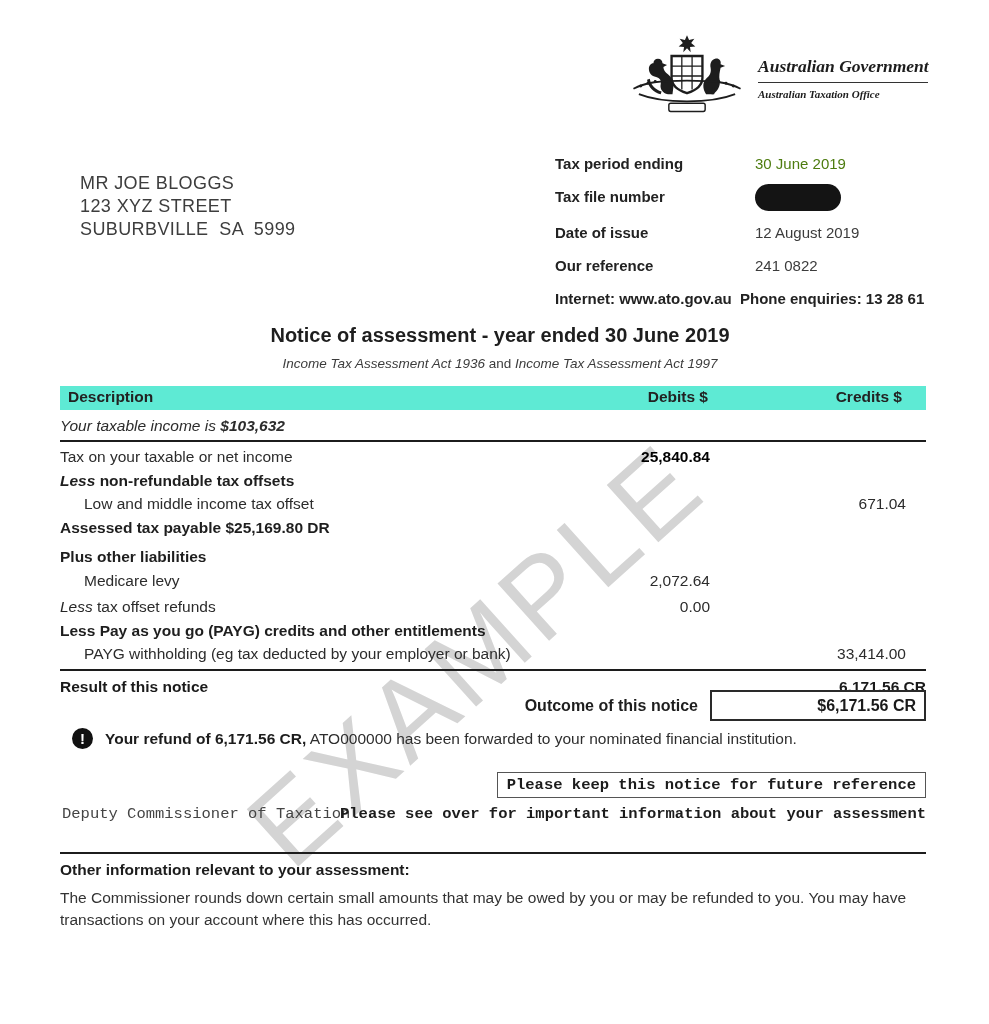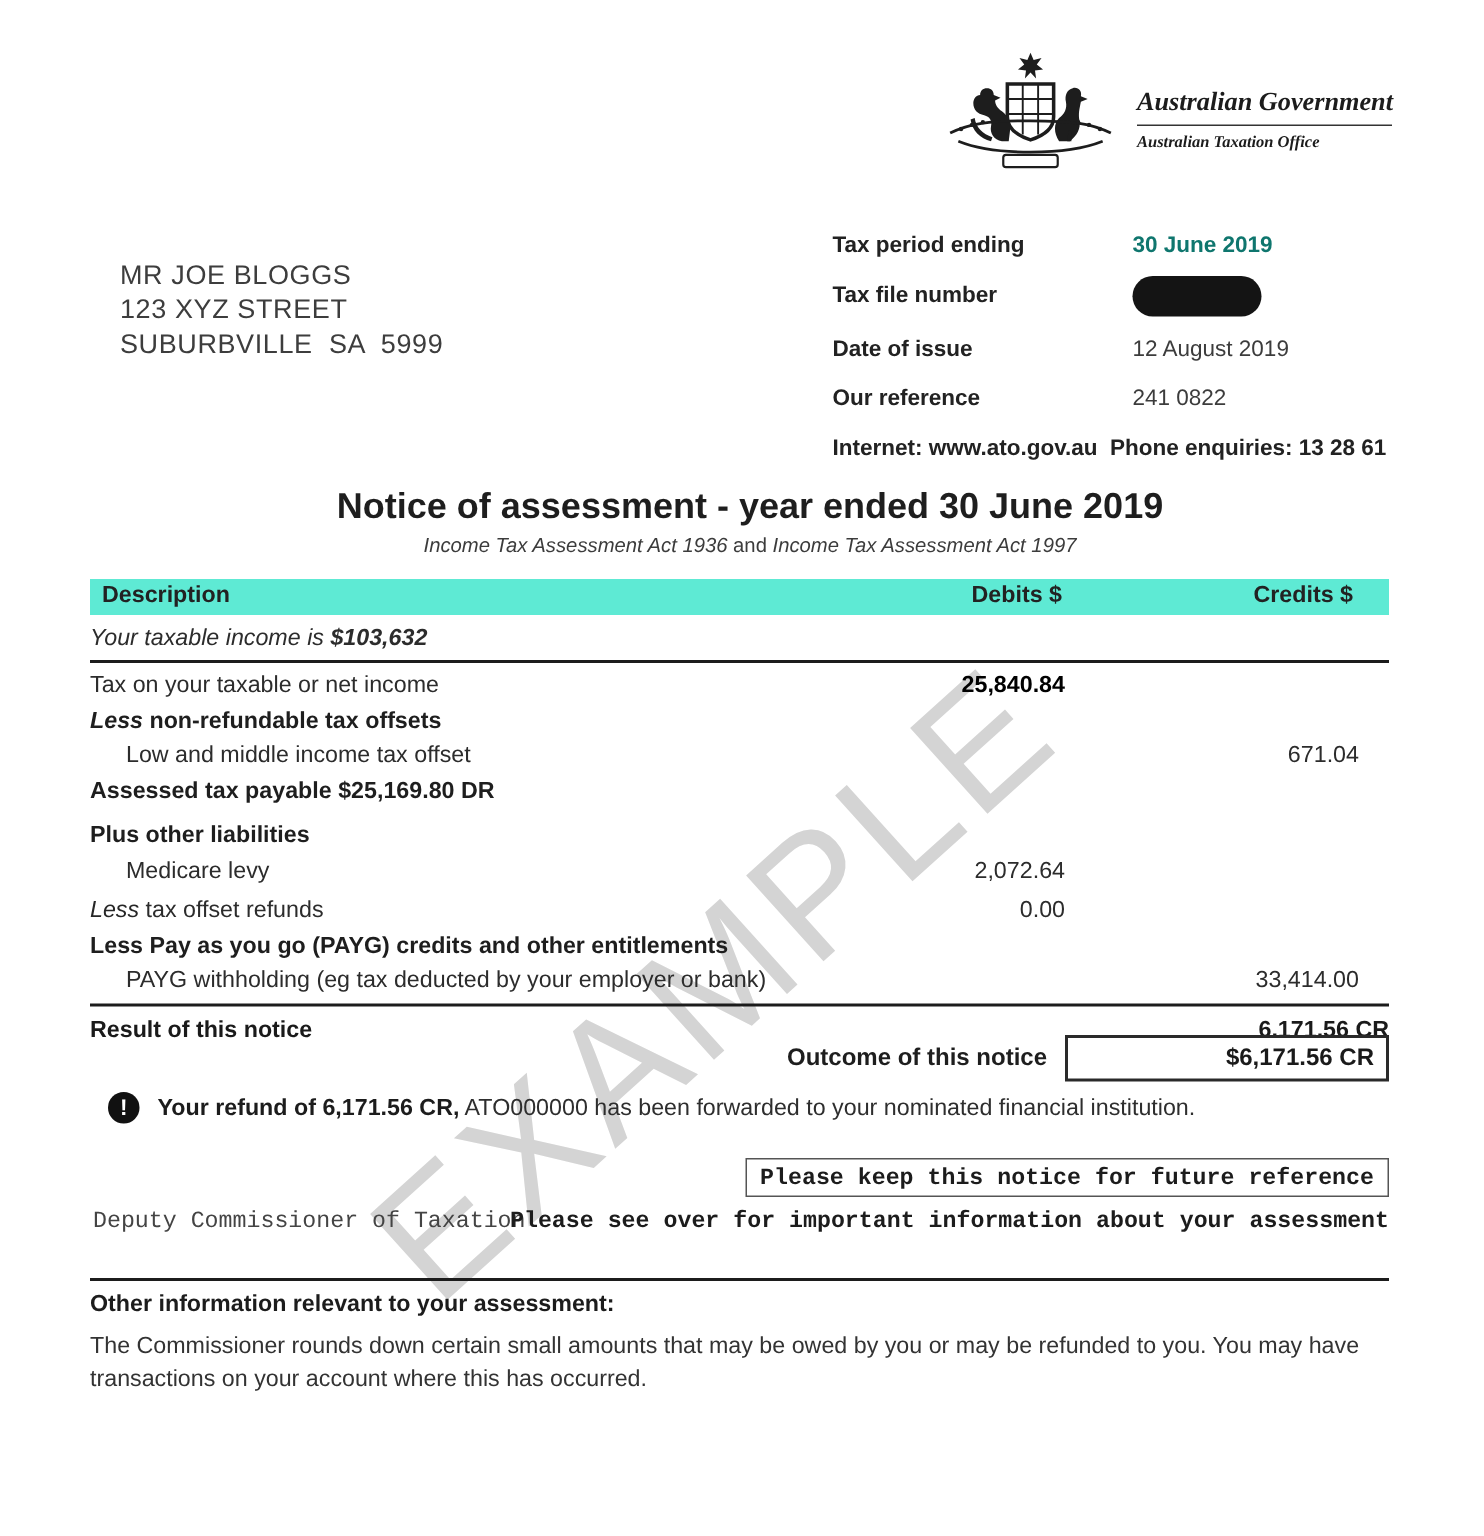--- a/index.html
+++ b/index.html
@@ -22,26 +22,26 @@
   .crest-rule{border:none;border-top:1.8px solid #333;margin:5px 0 5px 0;width:170px;}
   .office-title{font-family:"Liberation Serif",serif;font-weight:bold;font-size:11px;color:#1c1c1c;white-space:nowrap;}
   
   .recipient{position:absolute;left:80px;top:172px;z-index:1;font-size:18px;line-height:23px;letter-spacing:0.4px;color:#3d3d3d;}
   .addr-line{white-space:pre;}
   
   .meta{position:absolute;left:555px;top:155px;width:374px;z-index:1;font-size:15px;}
   .meta-row{display:flex;align-items:flex-start;margin-bottom:13px;min-height:20px;}
   .meta-label{font-weight:bold;width:200px;color:#222;}
   .meta-value{color:#3c3c3c;white-space:pre;}
-  .meta-value.bold{font-weight:bold;color:#0f766e;}
+  .meta-value.bold{font-weight:normal;color:#4d7c0f;}
   .redaction-pill{display:inline-block;width:86px;height:27px;background:#141414;border-radius:13.5px;margin-top:-4px;}
   .meta-contact{font-weight:bold;color:#222;margin-top:6px;white-space:pre;}
   
   .doc-title{position:absolute;left:60px;top:324px;width:880px;text-align:center;z-index:1;
-    font-size:24px;font-weight:bold;color:#1e1e1e;}
+    font-size:20px;font-weight:bold;color:#1e1e1e;}
   .doc-subtitle{position:absolute;left:60px;top:356px;width:880px;text-align:center;z-index:1;
     font-size:13.5px;color:#3c3c3c;}
   .doc-subtitle .act{font-style:italic;}
   
   .assess-table{position:absolute;left:60px;top:386px;width:866px;z-index:1;font-size:15.5px;}
   .thead{background:#5eead4;height:24px;position:relative;font-weight:bold;color:#222;}
   .thead .th-desc{position:absolute;left:8px;top:2px;}
   .thead .th-debits{position:absolute;right:218px;top:2px;}
   .thead .th-credits{position:absolute;right:24px;top:2px;}
   .trow{position:relative;height:23.5px;line-height:23.5px;white-space:nowrap;}

